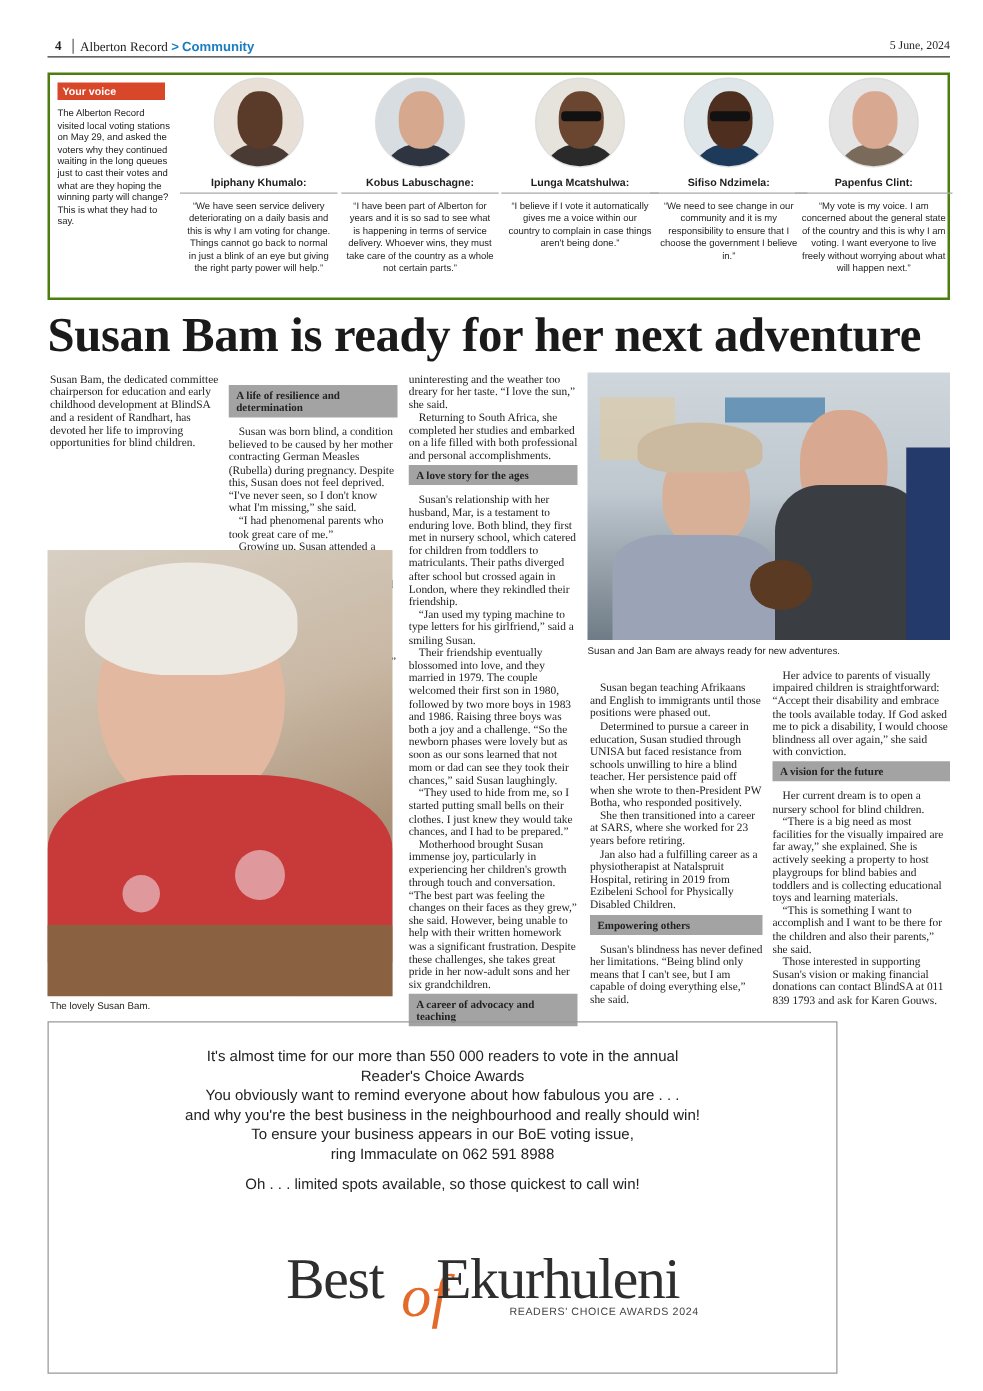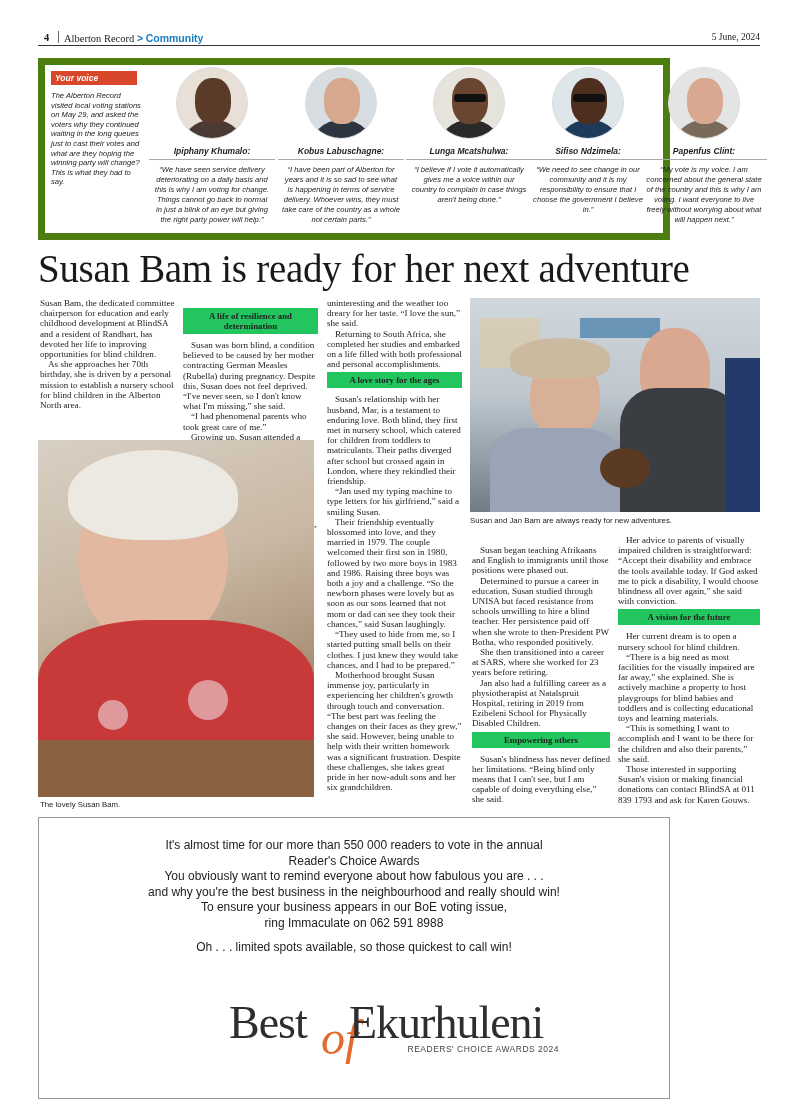--- a/index.html
+++ b/index.html
@@ -8,39 +8,39 @@
 
   
   .topbar { position: absolute; left: 38px; top: 30px; width: 722px; height: 16px; border-bottom: 1px solid #333; font-size: 10.5px; }
   .topbar .pg { position: absolute; left: 6px; top: 2px; font-weight: bold; }
   .topbar .sep1 { position: absolute; left: 20px; top: 1px; width: 1px; height: 12px; background: #666; }
   .topbar .pub { position: absolute; left: 26px; top: 2px; }
   .topbar .sec { color: #1a7cc1; font-weight: bold; font-family: "Liberation Sans", sans-serif; font-size: 10.5px; }
   .topbar .date { position: absolute; right: 0; top: 2px; font-size: 9.5px; }
 
   
-  .voice { position: absolute; left: 38px; top: 58px; width: 632px; height: 182px; border: 7px solid #4d7c0f; font-style: italic; }
+  .voice { position: absolute; left: 38px; top: 58px; width: 722px; height: 182px; border: 2px solid #4d7c0f; }
   .voice-label { position: absolute; left: 6px; top: 6px; width: 86px; height: 14px; background: #d9472b; color: #fff; font-family: "Liberation Sans", sans-serif; font-weight: bold; font-size: 8.5px; padding: 2px 4px; }
   .voice-intro { position: absolute; left: 6px; top: 26px; width: 90px; font-family: "Liberation Sans", sans-serif; font-size: 7.6px; line-height: 9.6px; color: #222; }
   .person { position: absolute; top: 2px; width: 126px; text-align: center; }
   .avatar { width: 72px; height: 72px; border-radius: 50%; margin: 0 auto; border: 1px solid #ddd; position: relative; overflow: hidden; }
   .avatar .face { position: absolute; left: 18px; top: 10px; width: 36px; height: 46px; border-radius: 45%; }
   .avatar .body { position: absolute; left: 4px; top: 52px; width: 64px; height: 30px; border-radius: 30px 30px 0 0; }
   .avatar .glasses { position: absolute; left: 20px; top: 26px; width: 32px; height: 8px; background: #111; border-radius: 3px; }
   .person .name { font-family: "Liberation Sans", sans-serif; font-weight: bold; font-size: 8.5px; margin-top: 7px; padding-bottom: 3px; border-bottom: 1px solid #aaa; }
   .person .quote { font-family: "Liberation Sans", sans-serif; font-size: 7.6px; line-height: 10px; margin-top: 5px; padding: 0 4px; }
 
   
-  .headline { position: absolute; left: 38px; top: 246px; font-size: 39px; font-weight: normal; letter-spacing: -0.3px; color: #1a1a1a; white-space: nowrap; }
+  .headline { position: absolute; left: 38px; top: 246px; font-size: 39px; font-weight: bold; letter-spacing: -0.3px; color: #1a1a1a; white-space: nowrap; }
 
   
   .col { position: absolute; font-size: 9.1px; line-height: 10.2px; color: #222; text-align: left; }
   .col p { text-indent: 8px; }
   .col p.first { text-indent: 0; }
-  .subhead { background: #22c55e; font-weight: bold; font-size: 8.8px; padding: 3px 6px; line-height: 10px; margin: 3px 0 6px 0; text-align: center; }
+  .subhead { background: #a3a3a3; font-weight: bold; font-size: 8.8px; padding: 3px 6px; line-height: 10px; margin: 3px 0 6px 0; }
 
   
   .photo-susan { position: absolute; left: 38px; top: 440px; width: 276px; height: 357px; background: linear-gradient(160deg, #d8d0c4 0%, #c9b8a4 40%, #8a6a4c 100%); overflow: hidden; }
   .caption { position: absolute; font-family: "Liberation Sans", sans-serif; font-size: 7.8px; color: #222; }
   .photo-couple { position: absolute; left: 470px; top: 298px; width: 290px; height: 214px; background: linear-gradient(180deg, #cfd6dc 0%, #bfc8cf 45%, #6f7b86 100%); overflow: hidden; }
 
   
   .ad { position: absolute; left: 38px; top: 817px; width: 632px; height: 282px; border: 1px solid #999; }
   .ad-text { position: absolute; left: 0; top: 20px; width: 100%; text-align: center; font-family: "Liberation Sans", sans-serif; font-size: 12px; line-height: 15.5px; color: #222; }
   .ad-text .strong { font-weight: bold; }
@@ -113,21 +113,20 @@
     </div>
     <div class="name">Papenfus Clint:</div>
     <div class="quote">“My vote is my voice. I am concerned about the general state of the country and this is why I am voting. I want everyone to live freely without worrying about what will happen next.”</div>
   </div>
 </div>
 
 <h1 class="headline">Susan Bam is ready for her next adventure</h1>
 
 <div class="col" style="left:40px; top:298px; width:136px;">
   <p class="first">Susan Bam, the dedicated committee chairperson for education and early childhood development at BlindSA and a resident of Randhart, has devoted her life to improving opportunities for blind children.</p>
-  <p>As she approaches her 70th birthday, she is driven by a personal mission to establish a nursery school for blind children in the Alberton North area.</p>
 </div>
 
 <div class="col" style="left:183px; top:305px; width:135px;">
   <div class="subhead">A life of resilience and determination</div>
   <p>Susan was born blind, a condition believed to be caused by her mother contracting German Measles (Rubella) during pregnancy. Despite this, Susan does not feel deprived. “I've never seen, so I don't know what I'm missing,” she said.</p>
   <p>“I had phenomenal parents who took great care of me.”</p>
   <p>Growing up, Susan attended a school for the blind in Worcester, which laid the foundation for her academic journey. She later pursued studies in Afrikaans, Nederlands, and history at the University of Potchefstroom. “Sleep was non-existent, and the hazing (ontgroening) of university was tough, but I had the time of my life.”</p>
   <p style="padding-left:40px;">Her quest for knowledge took her to London, where she studied physiology. However, she found the subject</p>
 </div>
 
@@ -143,20 +142,21 @@
 
 <div class="col" style="left:327px; top:298px; width:135px;">
   <p class="first">uninteresting and the weather too dreary for her taste. “I love the sun,” she said.</p>
   <p>Returning to South Africa, she completed her studies and embarked on a life filled with both professional and personal accomplishments.</p>
   <div class="subhead">A love story for the ages</div>
   <p>Susan's relationship with her husband, Mar, is a testament to enduring love. Both blind, they first met in nursery school, which catered for children from toddlers to matriculants. Their paths diverged after school but crossed again in London, where they rekindled their friendship.</p>
   <p>“Jan used my typing machine to type letters for his girlfriend,” said a smiling Susan.</p>
   <p>Their friendship eventually blossomed into love, and they married in 1979. The couple welcomed their first son in 1980, followed by two more boys in 1983 and 1986. Raising three boys was both a joy and a challenge. “So the newborn phases were lovely but as soon as our sons learned that not mom or dad can see they took their chances,” said Susan laughingly.</p>
   <p>“They used to hide from me, so I started putting small bells on their clothes. I just knew they would take chances, and I had to be prepared.”</p>
   <p>Motherhood brought Susan immense joy, particularly in experiencing her children's growth through touch and conversation. “The best part was feeling the changes on their faces as they grew,” she said. However, being unable to help with their written homework was a significant frustration. Despite these challenges, she takes great pride in her now-adult sons and her six grandchildren.</p>
+  <div class="subhead">A career of advocacy and teaching</div>
 </div>
 
 <div class="photo-couple">
   <div style="position:absolute; left:10px; top:20px; width:60px; height:50px; background:#e0c9a0; opacity:.6;"></div>
   <div style="position:absolute; left:110px; top:20px; width:80px; height:20px; background:#2a6ca0; opacity:.6;"></div>
   <div style="position:absolute; left:170px; top:30px; width:70px; height:90px; border-radius:45%; background:#d8a890;"></div>
   <div style="position:absolute; left:150px; top:90px; width:120px; height:124px; border-radius:30% 30% 0 0; background:#3a3e42;"></div>
   <div style="position:absolute; left:60px; top:60px; width:70px; height:80px; border-radius:45%; background:#d8b098;"></div>
   <div style="position:absolute; left:40px; top:40px; width:100px; height:40px; border-radius:50% 50% 30% 30%; background:#cbb9a0;"></div>
   <div style="position:absolute; left:20px; top:130px; width:130px; height:84px; border-radius:30% 30% 0 0; background:#9aa4b6;"></div>
@@ -171,21 +171,21 @@
   <p>She then transitioned into a career at SARS, where she worked for 23 years before retiring.</p>
   <p>Jan also had a fulfilling career as a physiotherapist at Natalspruit Hospital, retiring in 2019 from Ezibeleni School for Physically Disabled Children.</p>
   <div class="subhead">Empowering others</div>
   <p>Susan's blindness has never defined her limitations. “Being blind only means that I can't see, but I am capable of doing everything else,” she said.</p>
 </div>
 
 <div class="col" style="left:618px; top:535px; width:142px;">
   <p>Her advice to parents of visually impaired children is straightforward: “Accept their disability and embrace the tools available today. If God asked me to pick a disability, I would choose blindness all over again,” she said with conviction.</p>
   <div class="subhead">A vision for the future</div>
   <p>Her current dream is to open a nursery school for blind children.</p>
-  <p>“There is a big need as most facilities for the visually impaired are far away,” she explained. She is actively machine a property to host playgroups for blind babies and toddlers and is collecting educational toys and learning materials.</p>
+  <p>“There is a big need as most facilities for the visually impaired are far away,” she explained. She is actively seeking a property to host playgroups for blind babies and toddlers and is collecting educational toys and learning materials.</p>
   <p>“This is something I want to accomplish and I want to be there for the children and also their parents,” she said.</p>
   <p>Those interested in supporting Susan's vision or making financial donations can contact BlindSA at 011 839 1793 and ask for Karen Gouws.</p>
 </div>
 
 <div class="ad">
   <div class="ad-text">
     <div>It's almost time for our more than 550 000 readers to vote in the annual</div>
     <div>Reader's Choice Awards</div>
     <div>You obviously want to remind everyone about how fabulous you are . . .</div>
     <div>and why you're the best business in the neighbourhood and really should win!</div>

